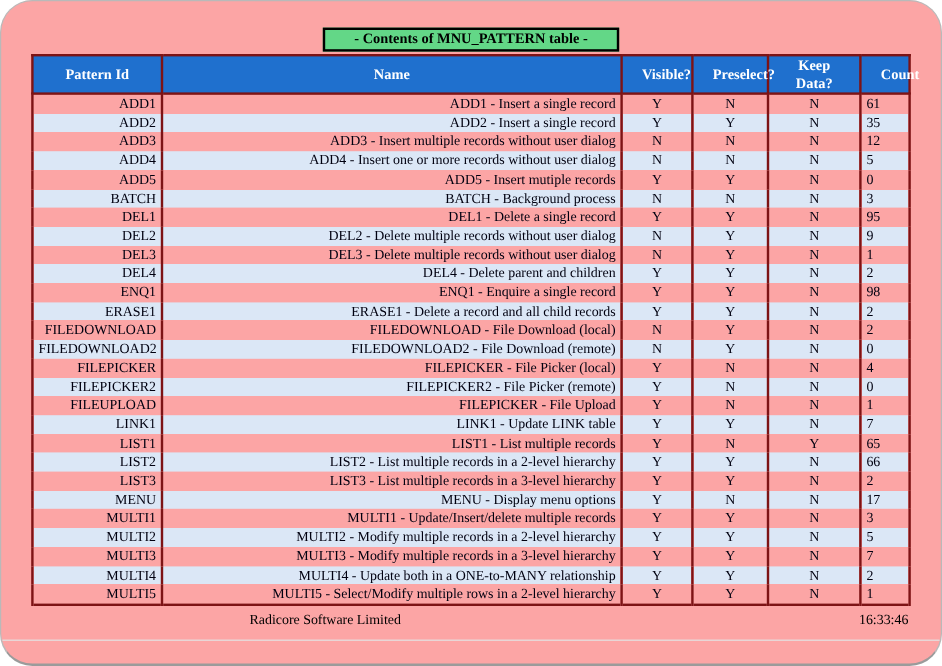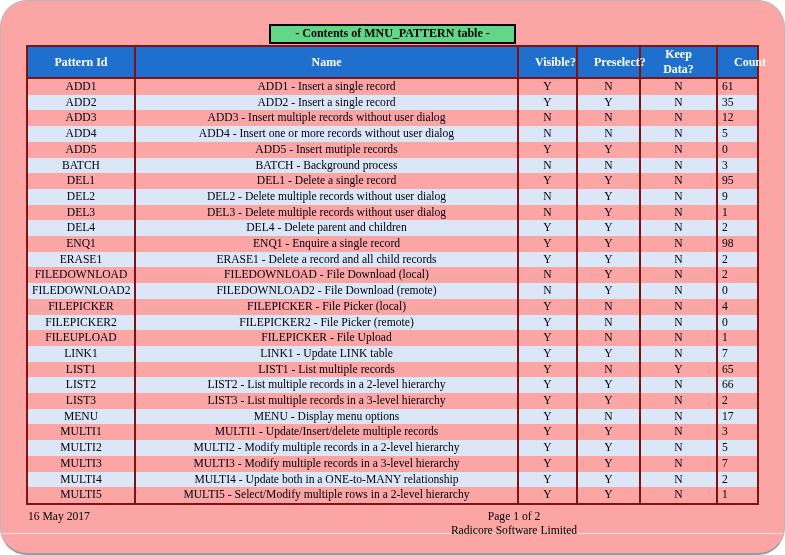--- a/index.html
+++ b/index.html
@@ -65,21 +65,21 @@
     padding: 0 4px;
     border-left: 2px solid var(--border-maroon, #7d1315);
     border-right: 2px solid var(--border-maroon, #7d1315);
     white-space: nowrap;
     overflow: hidden;
     color: #000010;
   }
   table.report tbody tr.alt td {
     background: var(--stripe-blue, #dbe7f6);
   }
-  td.left   { text-align: center; }
+  td.left   { text-align: right; }
   td.center { text-align: center; }
   td.right  { text-align: left; }
   .page-edge-line {
     position: absolute;
     left: 1px;
     right: 1px;
     top: 532px;
     height: 0;
     border-top: 1px solid #e3e3e3;
     z-index: 0;
@@ -344,20 +344,19 @@
           <td class="center">Y</td>
           <td class="center">N</td>
           <td class="right">1</td>
         </tr>
       </tbody>
   </table>
 
   <div class="page-edge-line"></div>
 
   <div class="footer">
-    <div class="f-left">16 May 2017</div>
     <div class="f-center">
-      <div>Page 1 of 2</div>
       <div>Radicore Software Limited</div>
     </div>
+    <div class="f-right">16:33:46</div>
   </div>
 
 </div>
 
 </body></html>

